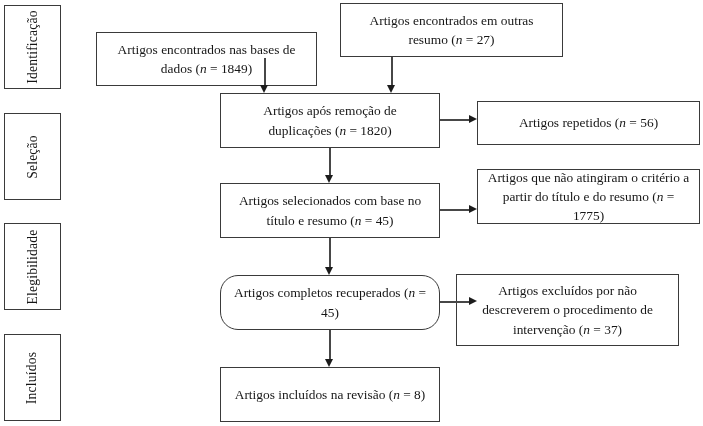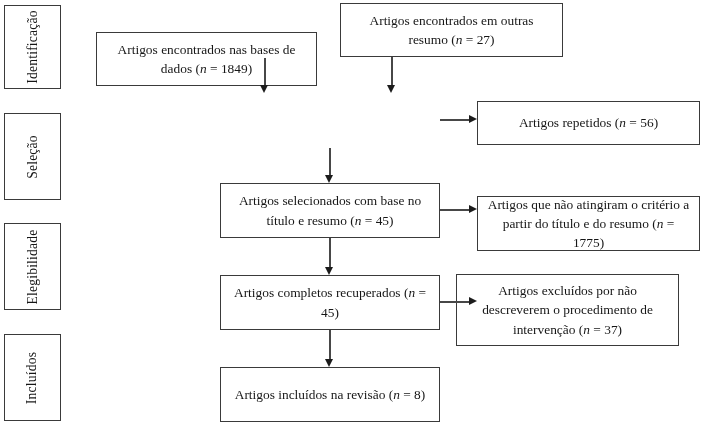--- a/index.html
+++ b/index.html
@@ -53,32 +53,35 @@
     <span class="rot">Incluídos</span>
   </div>
 
   <div class="box" style="left:96px;top:4px;width:221px;height:54px;margin-top:28px;">
     <span><span>Artigos encontrados nas bases de dados</span><span> (</span><span class="it">n</span><span> = </span><span>1849</span><span>)</span></span>
   </div>
   <div class="box" style="left:340px;top:3px;width:223px;height:54px;">
     <span><span>Artigos encontrados em outras resumo</span><span> (</span><span class="it">n</span><span> = </span><span>27</span><span>)</span></span>
   </div>
 
+  <div class="box" style="left:220px;top:93px;width:220px;height:55px;">
+    <span><span>Artigos após remoção de duplicações</span><span> (</span><span class="it">n</span><span> = </span><span>1820</span><span>)</span></span>
+  </div>
   <div class="box" style="left:477px;top:101px;width:223px;height:44px;">
     <span><span>Artigos repetidos</span><span> (</span><span class="it">n</span><span> = </span><span>56</span><span>)</span></span>
   </div>
 
   <div class="box" style="left:220px;top:183px;width:220px;height:55px;">
     <span><span>Artigos selecionados com base no título e resumo</span><span> (</span><span class="it">n</span><span> = </span><span>45</span><span>)</span></span>
   </div>
-  <div class="box" style="left:477px;top:196px;width:223px;height:55px;">
+  <div class="box" style="left:477px;top:169px;width:223px;height:55px;">
     <span><span>Artigos que não atingiram o critério a partir do título e do resumo</span><span> (</span><span class="it">n</span><span> = </span><span>1775</span><span>)</span></span>
   </div>
 
-  <div class="box" style="left:220px;top:275px;width:220px;height:55px;">
+  <div class="box" style="left:220px;top:275px;width:220px;height:55px;border-radius:18px;">
     <span><span>Artigos completos recuperados</span><span> (</span><span class="it">n</span><span> = </span><span>45</span><span>)</span></span>
   </div>
   <div class="box" style="left:456px;top:274px;width:223px;height:72px;">
     <span><span>Artigos excluídos por não descreverem o procedimento de intervenção</span><span> (</span><span class="it">n</span><span> = </span><span>37</span><span>)</span></span>
   </div>
 
   <div class="box" style="left:220px;top:367px;width:220px;height:55px;justify-content:center;">
     <span><span>Artigos incluídos na revisão</span><span> (</span><span class="it">n</span><span> = </span><span>8</span><span>)</span></span>
   </div>
 

